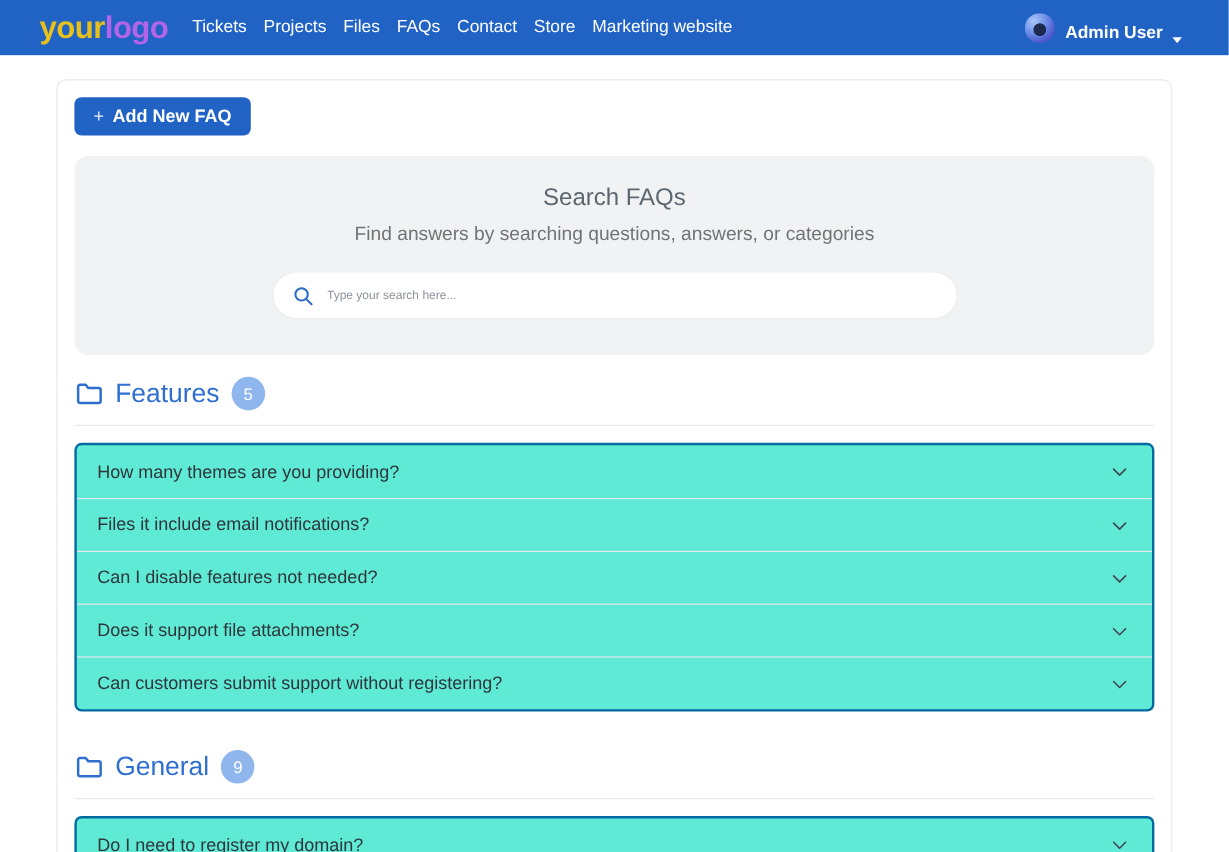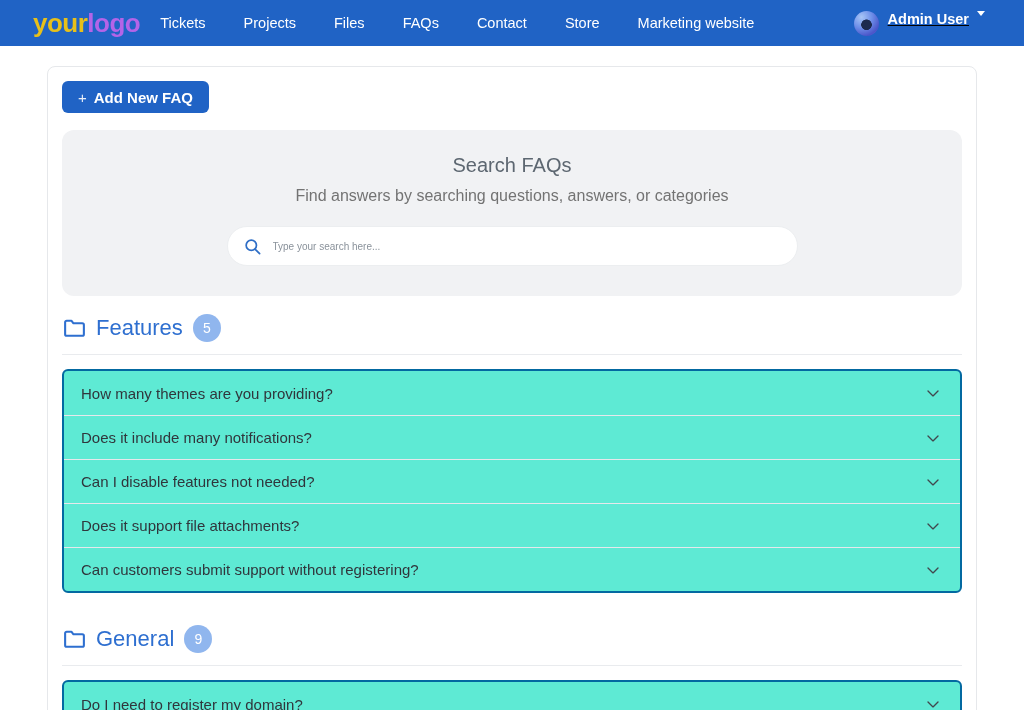--- a/index.html
+++ b/index.html
@@ -24,36 +24,35 @@
     letter-spacing: -0.5px;
     line-height: 1;
     cursor: pointer;
     white-space: nowrap;
   }
   .logo .logo-part1 { color: #e7c01a; }
   .logo .logo-part2 { color: #b464e8; }
   .main-nav {
     display: flex;
     align-items: center;
-    column-gap: 38px;
+    column-gap: 14px;
     margin-left: 20px;
     flex: 1;
   }
   .nav-item {
     color: #ffffff;
     font-size: 14.5px;
     cursor: pointer;
     white-space: nowrap;
   }
   .user-menu {
     display: flex;
-    align-items: flex-start;
+    align-items: flex-end;
     cursor: pointer;
     white-space: nowrap;
-    text-decoration: underline;
   }
   .avatar {
     width: 25px; height: 25px;
     border-radius: 50%;
     background:
       radial-gradient(circle at 50% 55%, #1c2a4e 0 27%, rgba(0,0,0,0) 30%),
       radial-gradient(circle at 30% 25%, #a8c6f6 0%, #6f90e9 40%, #4a55c9 75%, #8a62e2 100%);
     margin-right: 9px;
     flex: 0 0 auto;
   }
@@ -247,21 +246,21 @@
   <div class="faq-list">
     <div class="faq-row">
       <span class="faq-question">How many themes are you providing?</span>
       <span class="chevron-wrap">
         <svg width="20" height="20" viewBox="0 0 24 24" fill="none" stroke="#41474d" stroke-width="1.6" stroke-linecap="round" stroke-linejoin="round">
             <polyline points="6 9.5 12 15.5 18 9.5"></polyline>
           </svg>
       </span>
     </div>
     <div class="faq-row">
-      <span class="faq-question">Does it include many notifications?</span>
+      <span class="faq-question">Files it include email notifications?</span>
       <span class="chevron-wrap">
         <svg width="20" height="20" viewBox="0 0 24 24" fill="none" stroke="#41474d" stroke-width="1.6" stroke-linecap="round" stroke-linejoin="round">
             <polyline points="6 9.5 12 15.5 18 9.5"></polyline>
           </svg>
       </span>
     </div>
     <div class="faq-row">
       <span class="faq-question">Can I disable features not needed?</span>
       <span class="chevron-wrap">
         <svg width="20" height="20" viewBox="0 0 24 24" fill="none" stroke="#41474d" stroke-width="1.6" stroke-linecap="round" stroke-linejoin="round">

